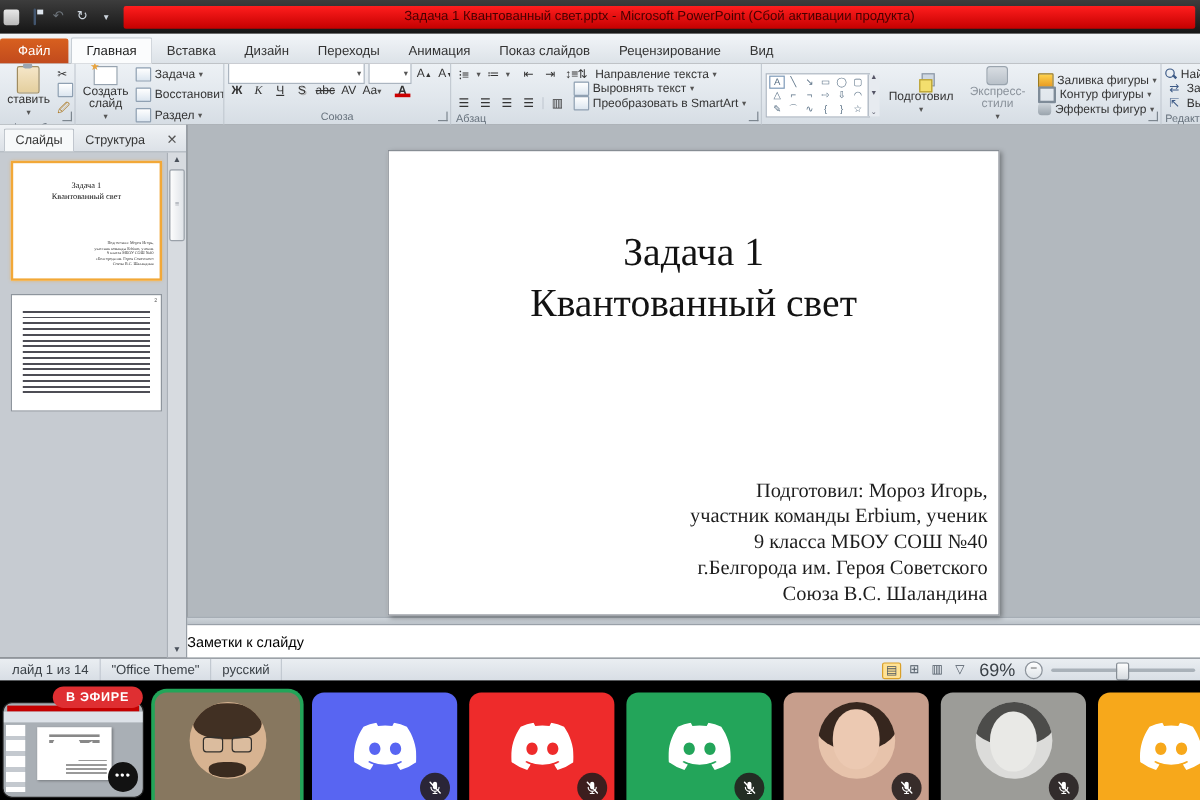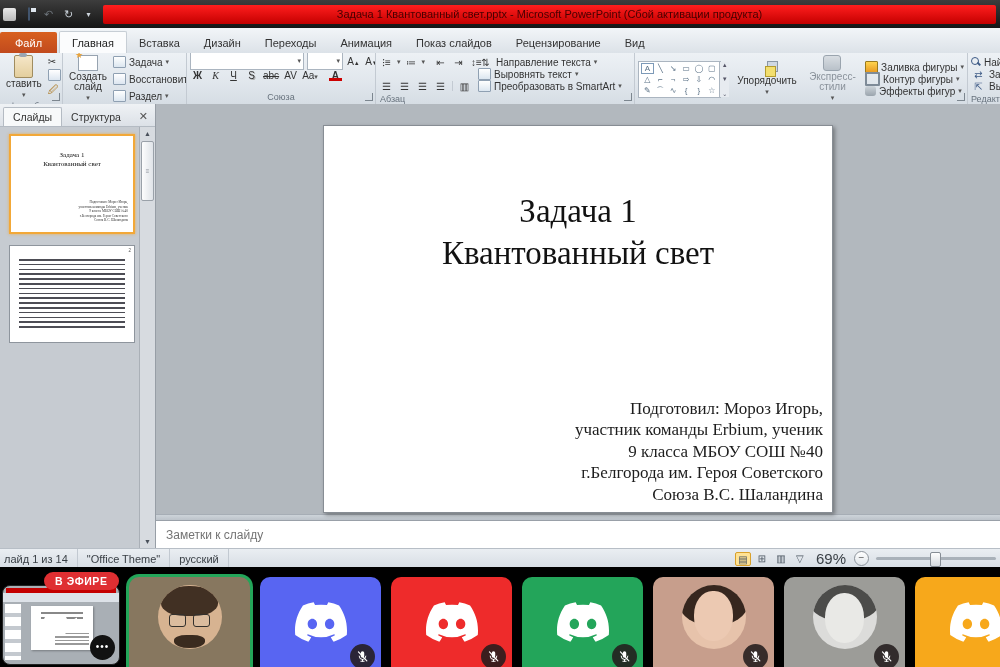--- a/index.html
+++ b/index.html
@@ -84,27 +84,27 @@
   .pthumb{width:11px;height:58px;background:linear-gradient(90deg,#fdfdfd,#dfe3e8);border:1px solid #9aa1a9;border-radius:2px;margin-top:1px;display:flex;align-items:center;justify-content:center;color:#8b929a;font-size:6px}
   .pscroll .parrow.down{margin-top:auto}
 
   .maincol{flex:1;display:flex;flex-direction:column;background:#b2b8be;min-width:0}
   .canvas{flex:1;position:relative}
   .slide{position:absolute;left:50%;transform:translateX(-50%);top:21px;width:508px;height:386px;background:#fff;
          border:1px solid #878d94;box-shadow:2px 2px 4px rgba(0,0,0,.35)}
   .slide-title{margin-top:64px;text-align:center;font-family:"Liberation Serif",serif;font-size:33px;line-height:42px;color:#121212;white-space:pre-line}
   .slide-byline{position:absolute;right:9px;bottom:7px;text-align:right;font-family:"Liberation Serif",serif;font-size:17px;line-height:21.5px;color:#1d1d1d;white-space:pre-line}
   .splitter{height:5px;background:linear-gradient(#cdd3d9,#bcc3ca);border-top:1px solid #a6adb5;flex:0 0 auto}
-  .notes{height:27px;flex:0 0 auto;background:#fff;border-top:1px solid #99a0a8;display:flex;align-items:center;padding-left:10px;font-size:12px;color:#737373}
+  .notes{height:27px;flex:0 0 auto;background:#fff;border-top:1px solid #99a0a8;display:flex;align-items:center;font-size:12px;color:#000000}
 
   
   .statusbar{position:absolute;left:0;right:0;top:548px;height:19px;background:linear-gradient(#eaeef2,#d7dde4);
              border-top:1px solid #b7bec6;display:flex;align-items:center;font-size:11px;color:#3a4046;overflow:hidden}
   .sb-item{padding:0 9px;height:100%;display:flex;align-items:center;border-right:1px solid #c2c9d1;white-space:nowrap}
-  .sb-item:first-child{padding-left:4px}
+  .sb-item:first-child{padding-left:10px}
   .sb-right{margin-left:auto;display:flex;align-items:center;gap:3px}
   .vbtn{width:16px;height:14px;text-align:center;line-height:14px;font-size:10px;color:#4a5560;border-radius:2px}
   .vbtn.active{background:#ffe294;border:1px solid #d9a02a;box-sizing:border-box}
   .zoomval{padding:0 5px;font-size:15px}
   .zminus{width:13px;height:13px;border:1px solid #8d949c;border-radius:50%;background:linear-gradient(#fff,#dfe4e9);color:#555;
           font-size:10px;line-height:11px;text-align:center}
   .ztrack{width:120px;height:3px;background:#a9b1b9;border-radius:2px;position:relative;margin:0 4px}
   .zthumb{position:absolute;left:45%;top:-5px;width:9px;height:13px;background:linear-gradient(#fefefe,#d5dadf);border:1px solid #868d95;border-radius:2px}
 
   
@@ -317,21 +317,21 @@
           <span class="shp">}</span>
           <span class="shp">☆</span>
           <span class="sc">
               <span>▲</span>
               <span>▼</span>
               <span>⌄</span>
             </span>
         </div>
         <div class="bigbtn">
           <span class="arr-ic"><i></i><i></i></span>
-          <span>Упорядочить</span>
+          <span>Подготовил</span>
           <span class="caret">▾</span>
         </div>
         <div class="bigbtn" style="color:#8a929b">
           <span class="qs-ic"></span>
           <span>Экспресс-стили</span>
           <span class="caret">▾</span>
         </div>
         <div class="col" style="flex:1">
           <div class="srow">
               <span class="fill-ic"></span>

